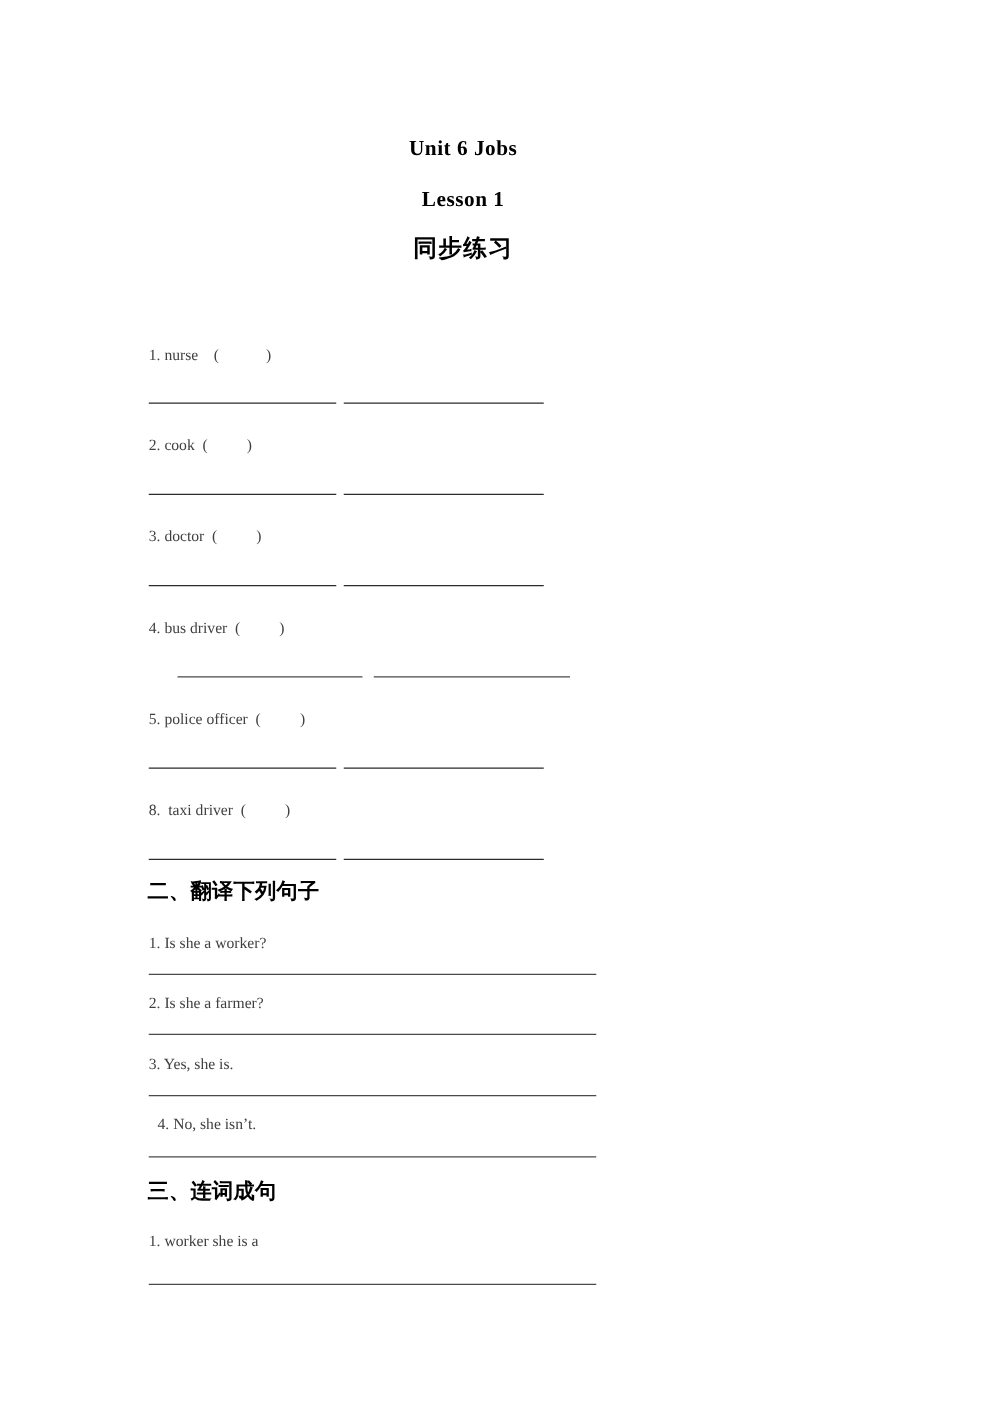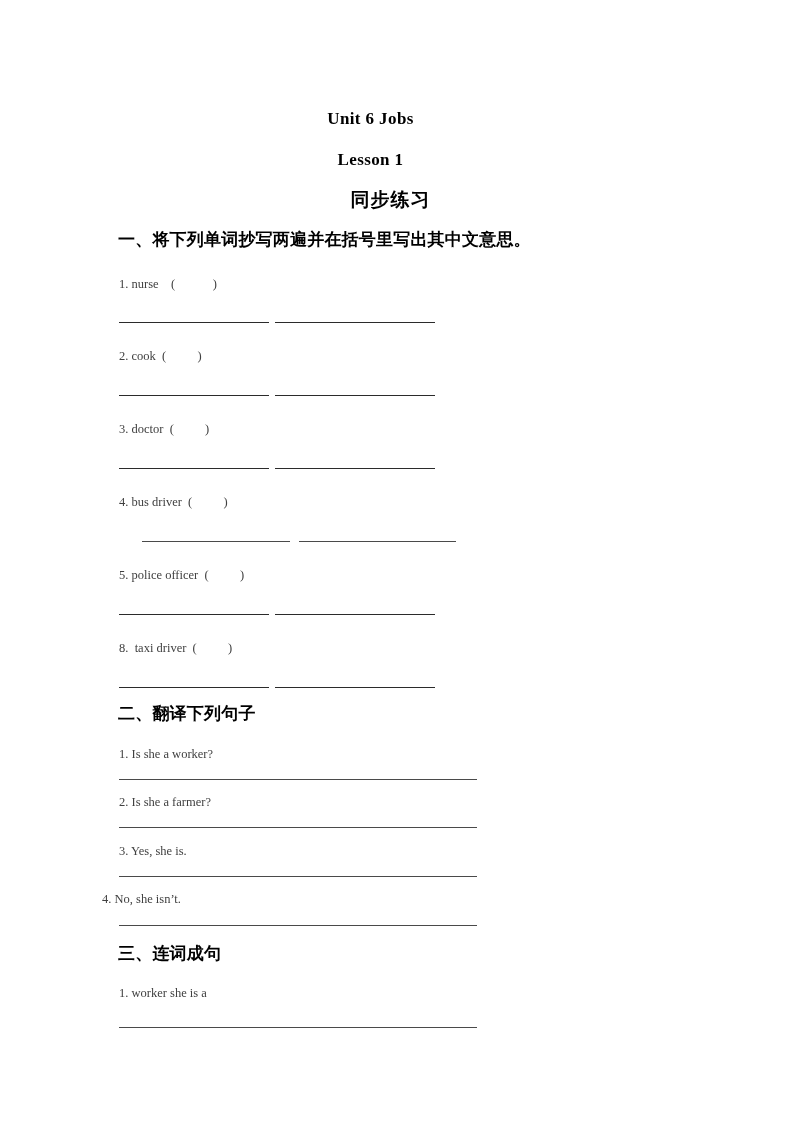--- a/index.html
+++ b/index.html
@@ -35,21 +35,20 @@
     font-size: 17px;
     letter-spacing: 0.4px;
     line-height: 1;
   }
   .title-cn {
     font-family: "DejaVu Sans", "Liberation Sans", sans-serif;
     font-weight: bold;
     font-size: 19px;
     letter-spacing: 1px;
     line-height: 1;
-    padding-left: 20px;
   }
 
   
   .section-heading {
     position: absolute;
     left: 118px;
     font-family: "DejaVu Sans", "Liberation Sans", sans-serif;
     font-weight: bold;
     font-size: 17px;
     letter-spacing: 0.2px;
@@ -81,21 +80,20 @@
 <body>
 
 <div class="page">
 
   <div class="title-block title-en" style="top:110px;">Unit 6 Jobs</div>
 
   <div class="title-block title-en" style="top:151px;text-align:center;">Lesson  1</div>
 
   <div class="title-block title-cn" style="top:190px;">同步练习</div>
 
-  <div class="section-heading" style="top:231px;">一、将下列单词抄写两遍并在括号里写出其中文意思。</div>
 
   <div class="item-text" style="left:119px; top:278px;">1. nurse    (            )</div>
   <div class="rule" style="left:119px; top:322px; width:150px;"></div>
   <div class="rule" style="left:275px; top:322px; width:160px;"></div>
 
   <div class="item-text" style="left:119px; top:350px;">2. cook  (          )</div>
   <div class="rule" style="left:119px; top:395px; width:150px;"></div>
   <div class="rule" style="left:275px; top:395px; width:160px;"></div>
 
   <div class="item-text" style="left:119px; top:423px;">3. doctor  (          )</div>
@@ -118,21 +116,21 @@
 
   <div class="item-text" style="left:119px; top:748px;">1. Is she a worker?</div>
   <div class="rule thin" style="left:119px; top:779px; width:358px;"></div>
 
   <div class="item-text" style="left:119px; top:796px;">2. Is she a farmer?</div>
   <div class="rule thin" style="left:119px; top:827px; width:358px;"></div>
 
   <div class="item-text" style="left:119px; top:845px;">3. Yes, she is.</div>
   <div class="rule thin" style="left:119px; top:876px; width:358px;"></div>
 
-  <div class="item-text" style="left:102px; top:893px;">4. No, she isn’t.</div>
+  <div class="item-text" style="left:126px; top:893px;">4. No, she isn’t.</div>
   <div class="rule thin" style="left:119px; top:925px; width:358px;"></div>
 
   <div class="section-heading" style="top:945px;">三、连词成句</div>
 
   <div class="item-text" style="left:119px; top:987px;text-align:right;">1. worker she is a</div>
   <div class="rule thin" style="left:119px; top:1027px; width:358px;"></div>
 
 </div>
 
 </body></html>

